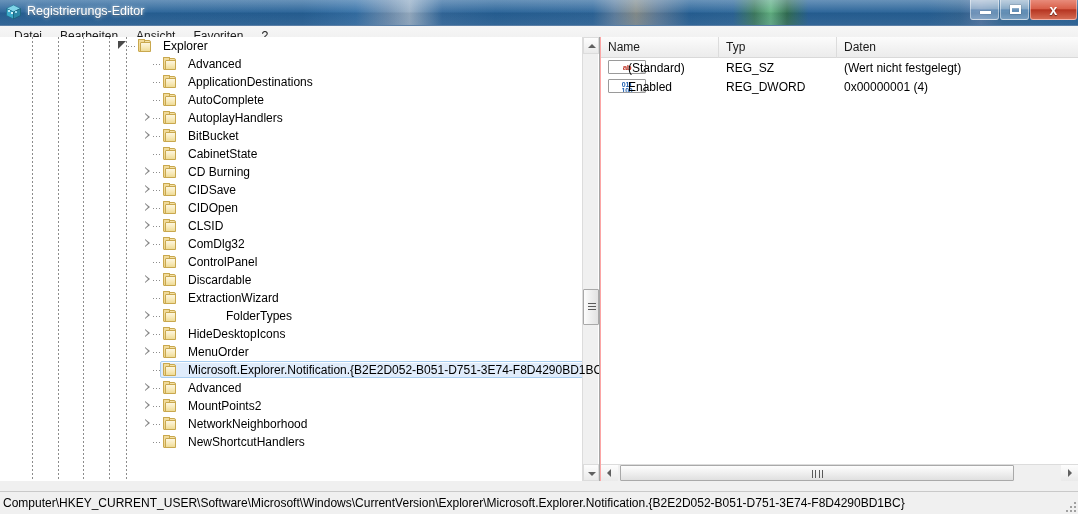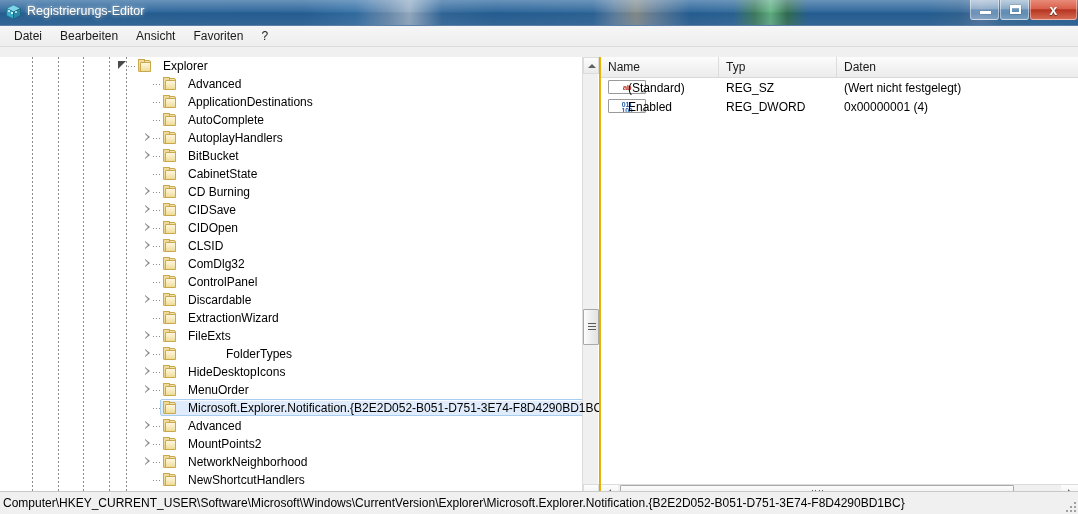--- a/index.html
+++ b/index.html
@@ -138,24 +138,24 @@
     font-size: 12px;
     color: #1a1a1a;
     padding: 2px 9px;
     cursor: default;
     white-space: nowrap;
   }
 
   
   .content {
     position: absolute;
-    left: 0; top: 57px;
+    left: 0; top: 37px;
     width: 1078px;
     height: 444px;
-    background: #eab308;
+    background: #fca5a5;
   }
 
   
   .treepane {
     position: absolute;
     left: 0; top: 0;
     width: 600px;
     height: 444px;
     background: #ffffff;
     border-right: 1px solid #a6a6a6;
@@ -659,30 +659,20 @@
             <span class="tlabel" style="position: absolute; left: 183px; top: 2px;">Discardable</span>
           </div>
           <div class="trow">
             <span class="connector" style="left: 153px; top: 9px;"></span>
             <span class="folder" style="position: absolute; left: 162px; top: 2px;">
               <span class="fback"></span>
               <span class="ftab"></span>
               <span class="ffront"></span>
             </span>
             <span class="tlabel" style="position: absolute; left: 183px; top: 2px;">ExtractionWizard</span>
-          </div>
-          <div class="trow">
-            <span class="twist twist-collapsed" style="left: 142px; top: 3px;"></span>
-            <span class="connector" style="left: 153px; top: 9px;"></span>
-            <span class="folder" style="position: absolute; left: 162px; top: 2px;">
-              <span class="fback"></span>
-              <span class="ftab"></span>
-              <span class="ffront"></span>
-            </span>
-            <span class="tlabel" style="position: absolute; left: 183px; top: 2px;">FileExts</span>
           </div>
           <div class="trow">
             <span class="twist twist-collapsed" style="left: 142px; top: 3px;"></span>
             <span class="connector" style="left: 153px; top: 9px;"></span>
             <span class="folder" style="position: absolute; left: 162px; top: 2px;">
               <span class="fback"></span>
               <span class="ftab"></span>
               <span class="ffront"></span>
             </span>
             <span class="tlabel" style="position: absolute; left: 183px; top: 2px; margin-left: 43px;">FolderTypes</span>

